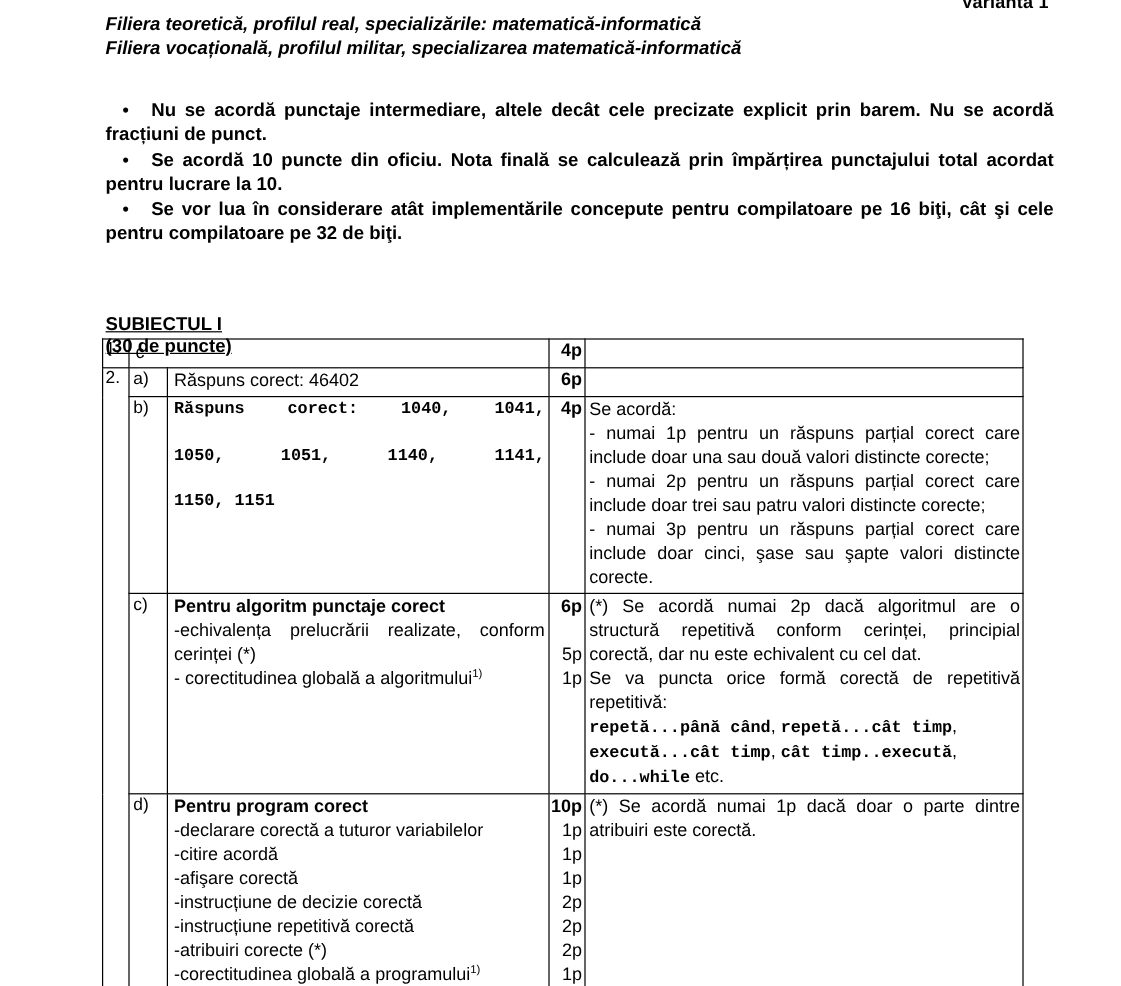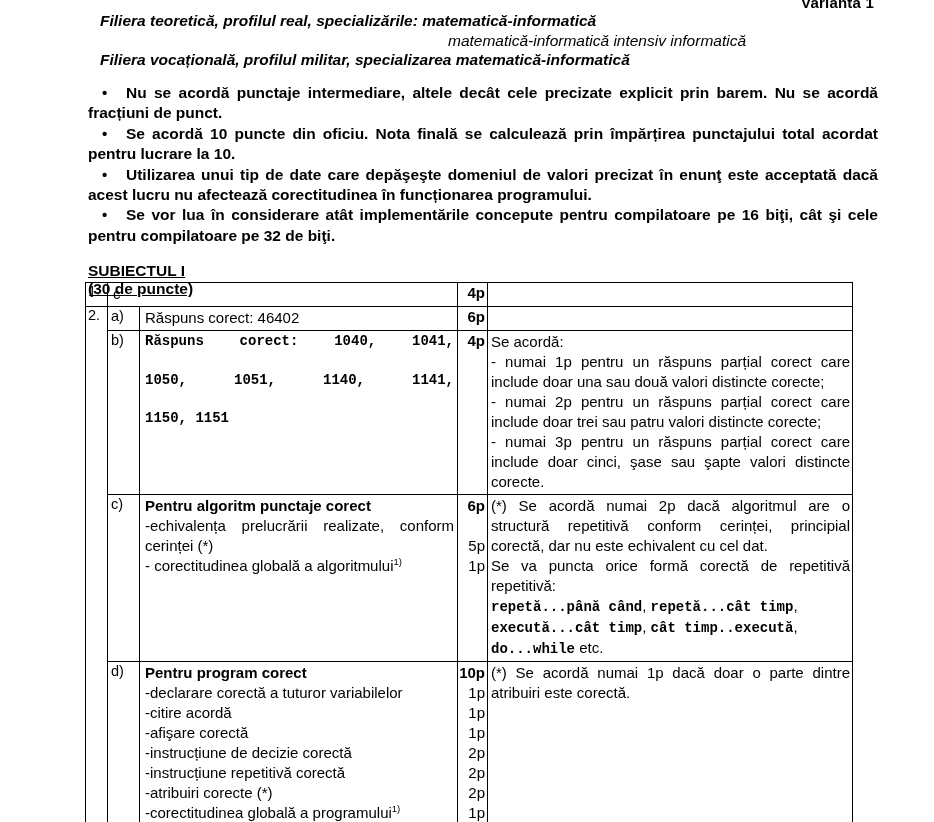--- a/index.html
+++ b/index.html
@@ -31,21 +31,21 @@
     top: 11px;
     left: 88px;
     width: 790px;
     line-height: 19.5px;
   }
   .hdr-line {
     font-style: italic;
     font-size: 15.5px;
     white-space: nowrap;
   }
-  .hdr-line.bold { font-weight: bold; margin-left: 12px; }
+  .hdr-line.bold { font-weight: bold; }
   .hdr-line.indent { padding-left: 360px; }
 
   
   .notes {
     position: absolute;
     top: 83px;
     left: 88px;
     width: 790px;
     font-weight: bold;
     font-size: 15.5px;
@@ -118,28 +118,26 @@
   .pstack .sp { font-weight: normal; }
   .gap20 { height: 20px; }
 </style>
 </head>
 <body>
 
 <div class="variant-line">Varianta 1</div>
 
 <div class="header-block">
   <div class="hdr-line bold">Filiera teoretică, profilul real, specializările: matematică-informatică</div>
-  <div class="hdr-line indent">matematică-informatică intensiv informatică</div>
   <div class="hdr-line bold">Filiera vocațională, profilul militar, specializarea matematică-informatică</div>
 </div>
 
 <div class="notes">
   <p class="note"><span class="bullet">•</span><span class="btxt">Nu se acordă punctaje intermediare, altele decât cele precizate explicit prin barem. Nu se acordă fracțiuni de punct.</span></p>
   <p class="note"><span class="bullet">•</span><span class="btxt">Se acordă 10 puncte din oficiu. Nota finală se calculează prin împărțirea punctajului total acordat pentru lucrare la 10.</span></p>
-  <p class="note"><span class="bullet">•</span><span class="btxt">Utilizarea unui tip de date care depăşeşte domeniul de valori precizat în enunţ este acceptată dacă acest lucru nu afectează corectitudinea în funcționarea programului.</span></p>
   <p class="note"><span class="bullet">•</span><span class="btxt">Se vor lua în considerare atât implementările concepute pentru compilatoare pe 16 biţi, cât şi cele pentru compilatoare pe 32 de biţi.</span></p>
 </div>
 
 <div class="subject-head">
   <span>SUBIECTUL I</span>
   <span>(30 de puncte)</span>
 </div>
 
 <table class="barem">
   <colgroup>

